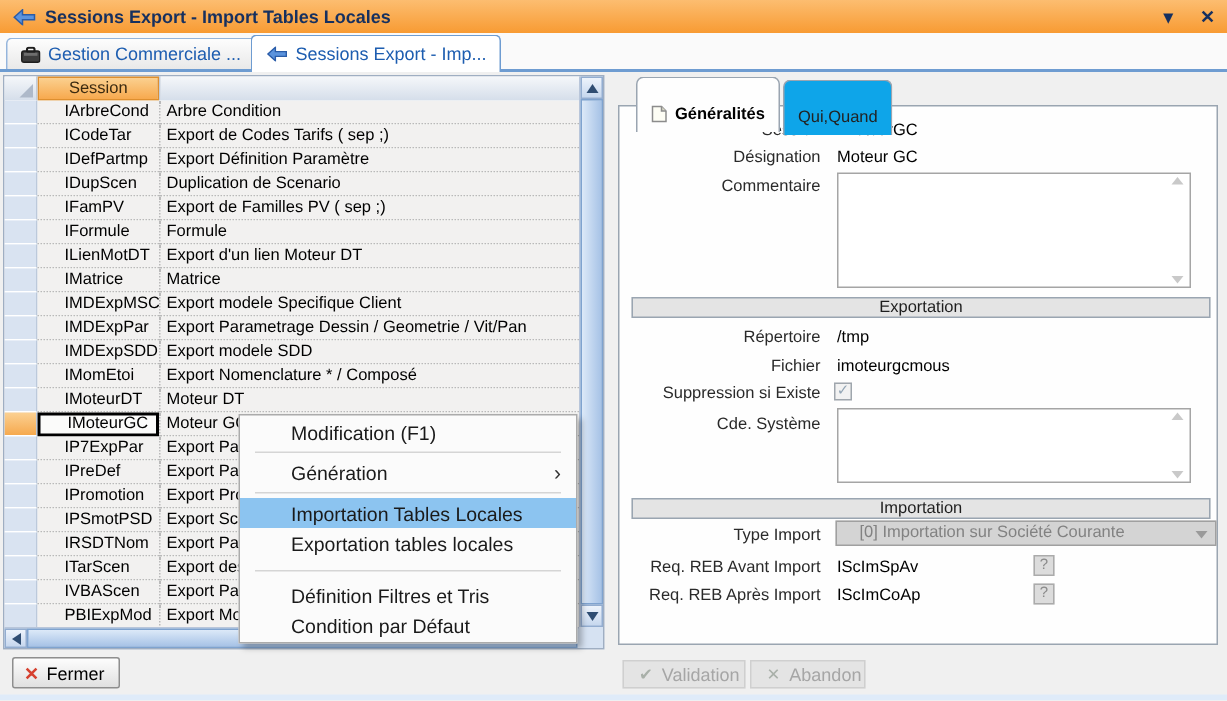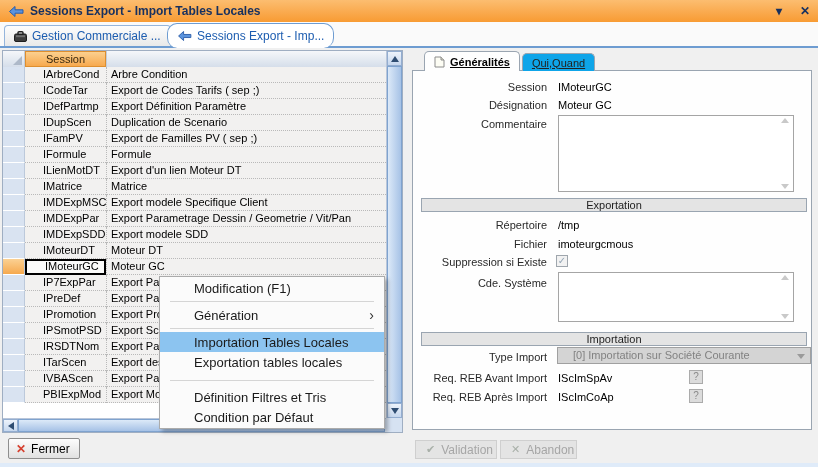--- a/index.html
+++ b/index.html
@@ -15,21 +15,21 @@
   .title-controls { margin-left:auto; display:flex; gap:18px; align-items:center; }
   .tctl { color:#16305F; font-weight:bold; font-size:12px; cursor:default; line-height:22px; }
 
   
   .tabbar { position:absolute; top:22px; left:0; right:0; height:26px; background:#FAFAFA;
     border-bottom:2px solid #6E9CD1; }
   .tab { position:absolute; display:flex; align-items:center; gap:5px; padding:0 9px;
     font-size:12px; color:#1D5DB0; border:1px solid #95B5DC; border-bottom:none;
     border-radius:4px 4px 0 0; white-space:nowrap; }
   .tab.inactive { left:4px; top:3px; height:21px; background:linear-gradient(#FDFDFD,#E9E9E9); }
-  .tab.active { left:167px; top:1px; height:25px; background:#FFFFFF; border-color:#6E9CD1; z-index:2;border-radius:10px; }
+  .tab.active { left:167px; top:1px; height:25px; background:#FFFFFF; border-color:#6E9CD1; z-index:2; }
 
   
   .grid { position:absolute; left:2px; top:50px; width:401px; height:383px;
     background:#FFFFFF; border:1px solid #9FAEC2; }
   .grid-header { position:absolute; top:0; left:0; right:16px; height:16px; display:flex; }
   .hdr-selector { width:22px; background:linear-gradient(#F5F7FA,#D5DEEA); border-right:1px solid #C2CCD9; position:relative; }
   .hdr-selector .corner-tri { position:absolute; right:2px; bottom:2px; width:0; height:0;
     border-bottom:9px solid #AEB9C9; border-left:9px solid transparent; }
   .hdr-session { width:81px; background:linear-gradient(#FBD08F,#F7A94E); border:1px solid #DE8F2F;
     color:#3B2A10; font-size:11px; text-align:center; line-height:14px; }
@@ -64,22 +64,22 @@
   
   .btn-fermer { position:absolute; left:8px; top:438px; height:21px; padding:0 9px 0 7px;
     display:flex; align-items:center; gap:5px; background:linear-gradient(#FDFDFD,#E0E0E0);
     border:1px solid #8E8E8E; border-radius:2px; font-size:12px; color:#000; }
   .fermer-x { color:#D6402F; font-weight:bold; font-size:12px; }
 
   
   .groupbox { position:absolute; left:412px; top:70px; width:400px; height:360px;
     background:#FEFEFE; border:1px solid #9AA5B1; }
   .ptabs { position:absolute; left:424px; top:51px; height:20px; display:flex; gap:2px; z-index:2; }
-  .ptab { display:flex; align-items:center; gap:5px; padding:4px 9px; font-size:11px;
-    border:1px solid #9AA5B1; border-bottom:none; border-radius:5px 5px 0 0;text-decoration:underline; }
+  .ptab { display:flex; gap:5px; padding:18px 9px; font-size:11px;
+    border:1px solid #9AA5B1; border-bottom:none; border-radius:5px 5px 0 0; }
   .ptab.active { background:#FEFEFE; font-weight:bold; color:#000; height:20px; }
   .ptab.inactive { background:#0ea5e9; color:#222; height:18px; margin-top:2px; }
 
   .flabel { position:absolute; left:412px; width:135px; text-align:right; font-size:11px; color:#2A2A2A; white-space:nowrap; }
   .fvalue { position:absolute; left:558px; font-size:11px; color:#000; white-space:nowrap; }
 
   .txtarea { position:absolute; background:#FFFFFF; border:1px solid #A5A5A5; }
   .ta-rail { position:absolute; right:2px; top:2px; bottom:2px; width:12px; display:flex;
     flex-direction:column; justify-content:space-between; align-items:center; }
   .ch-up   { width:0; height:0; border-left:4px solid transparent; border-right:4px solid transparent; border-bottom:5px solid #C9C9C9; }
@@ -226,20 +226,25 @@
     <div class="cell-session">IMDExpPar</div>
     <div class="cell-desc">Export Parametrage Dessin / Geometrie / Vit/Pan</div>
   </div>
 
   <div class="grid-row">
     <div class="cell-selector"></div>
     <div class="cell-session">IMDExpSDD</div>
     <div class="cell-desc">Export modele SDD</div>
   </div>
 
+  <div class="grid-row">
+    <div class="cell-selector"></div>
+    <div class="cell-session">IMomEtoi</div>
+    <div class="cell-desc">Export Nomenclature * / Composé</div>
+  </div>
 
   <div class="grid-row">
     <div class="cell-selector"></div>
     <div class="cell-session">IMoteurDT</div>
     <div class="cell-desc">Moteur DT</div>
   </div>
 
   <div class="grid-row selected">
     <div class="cell-selector"></div>
     <div class="cell-session">IMoteurGC</div>

